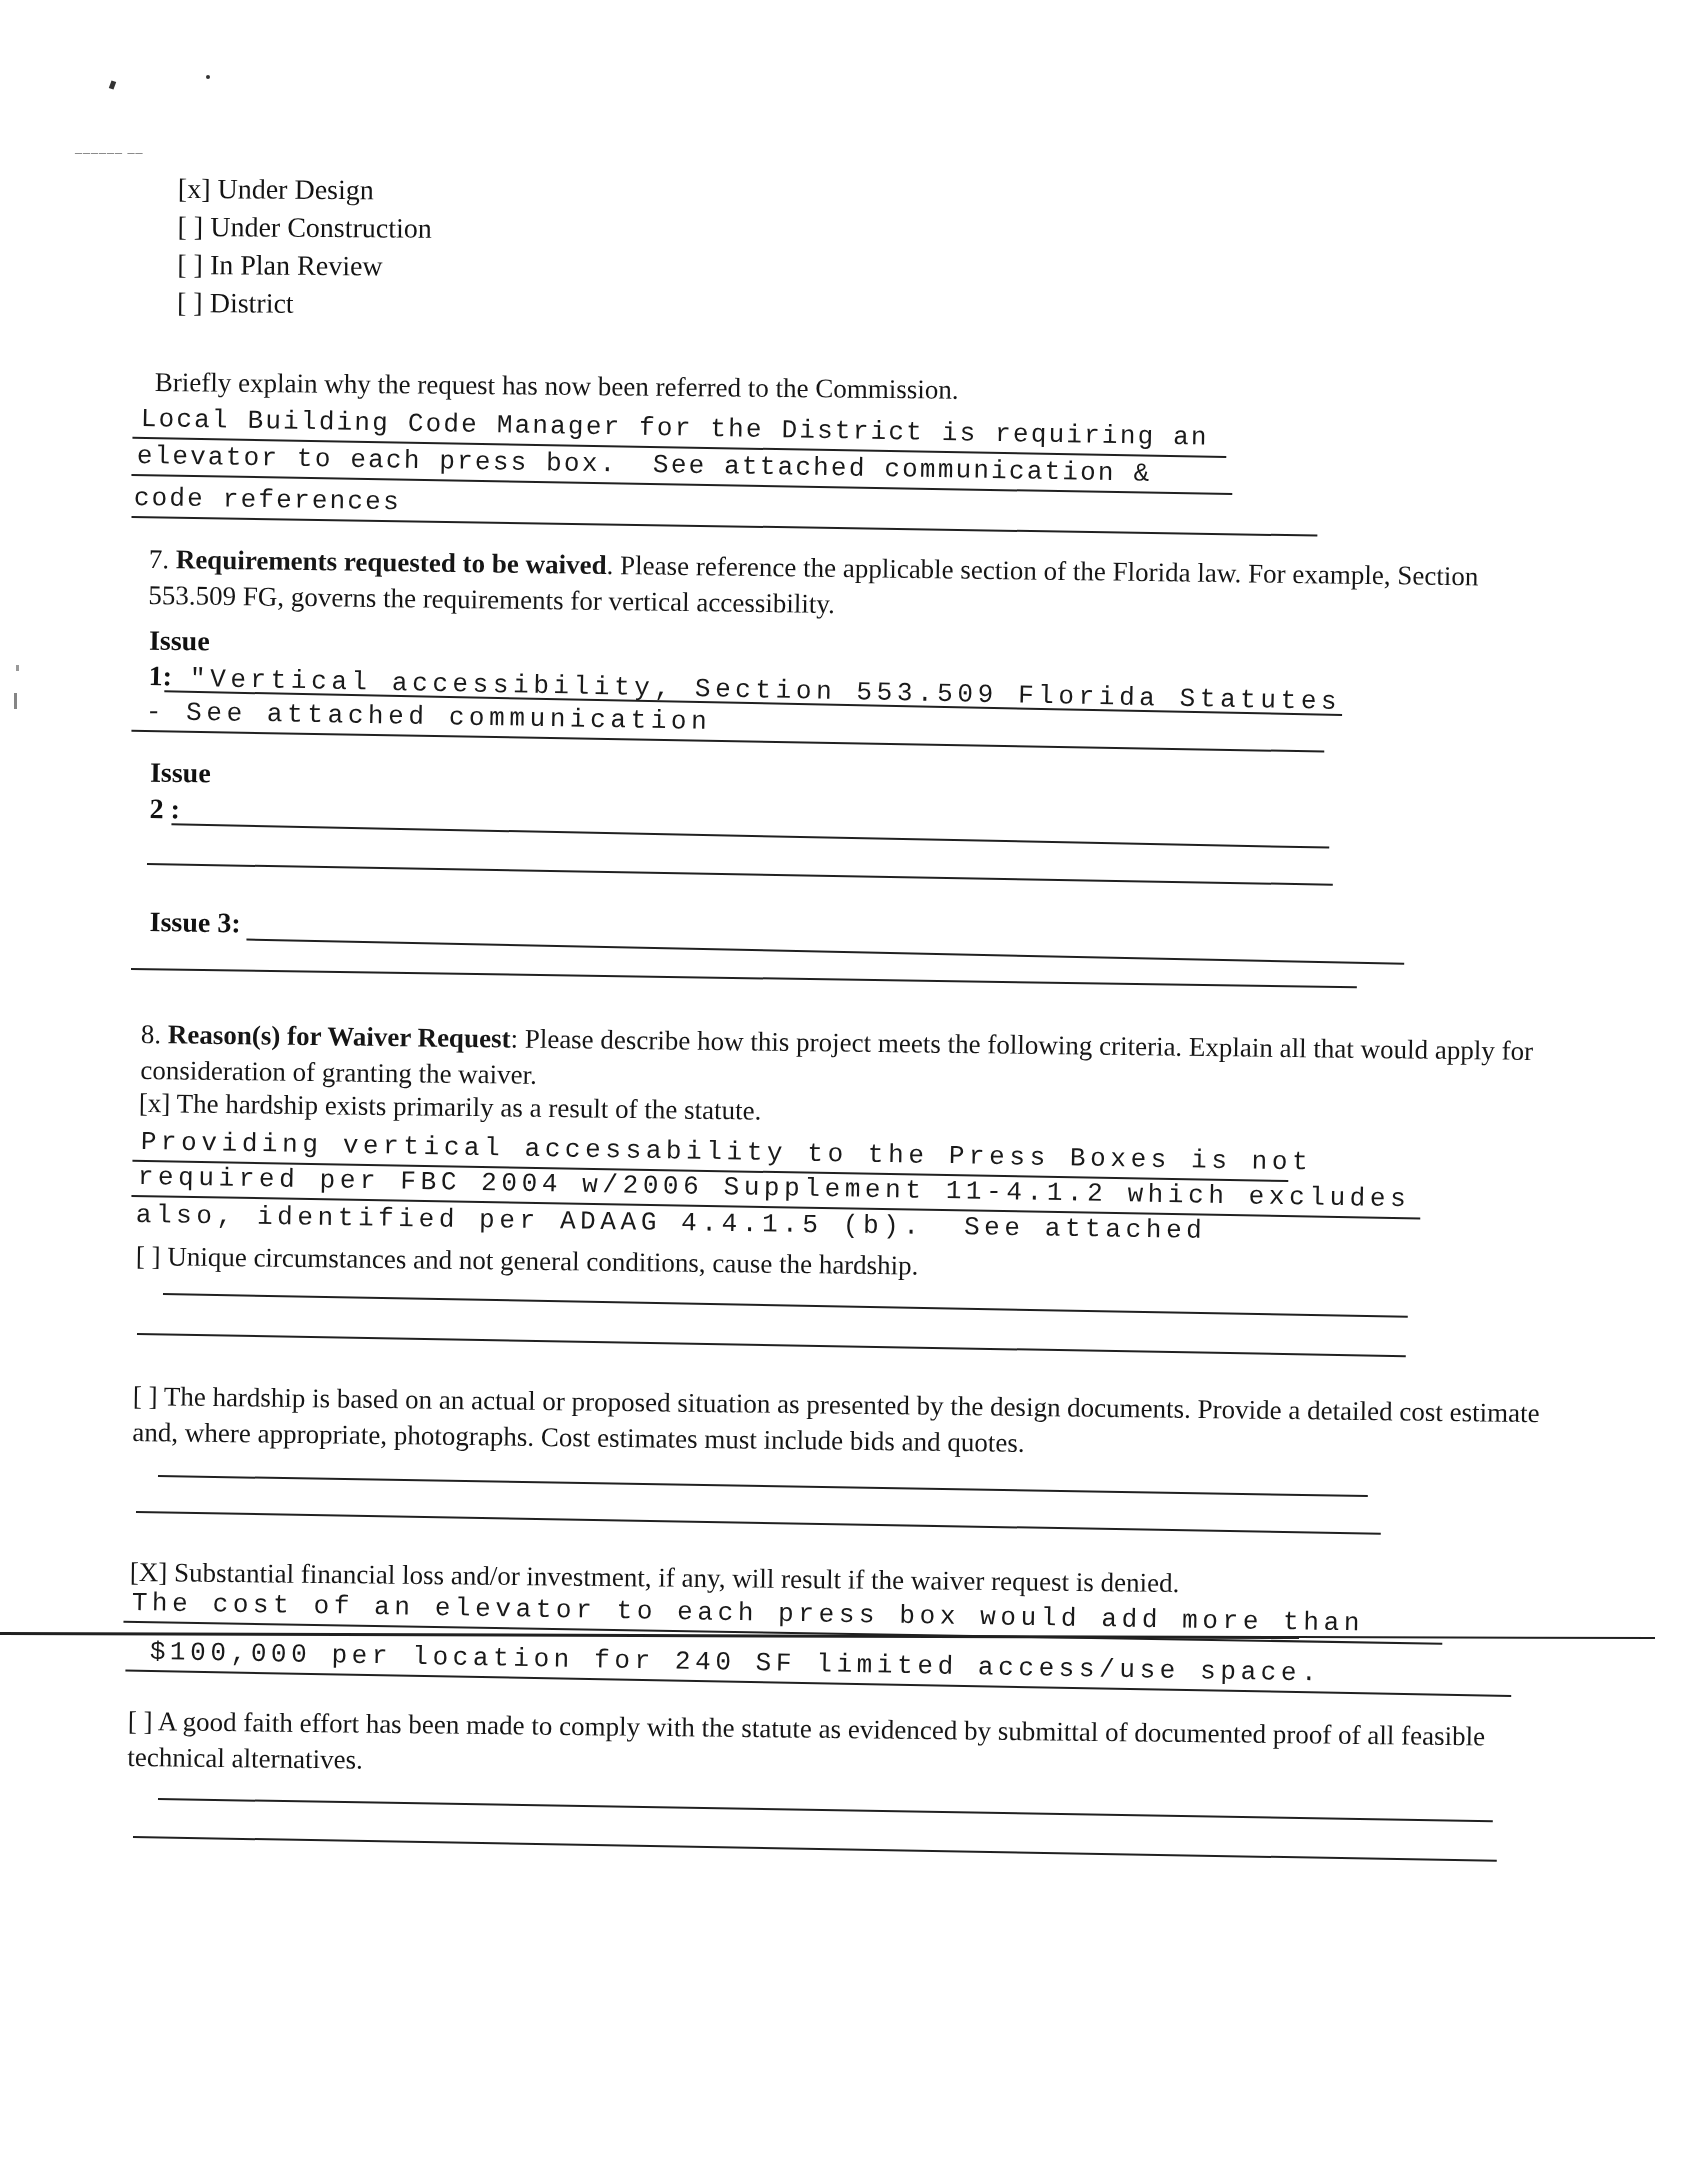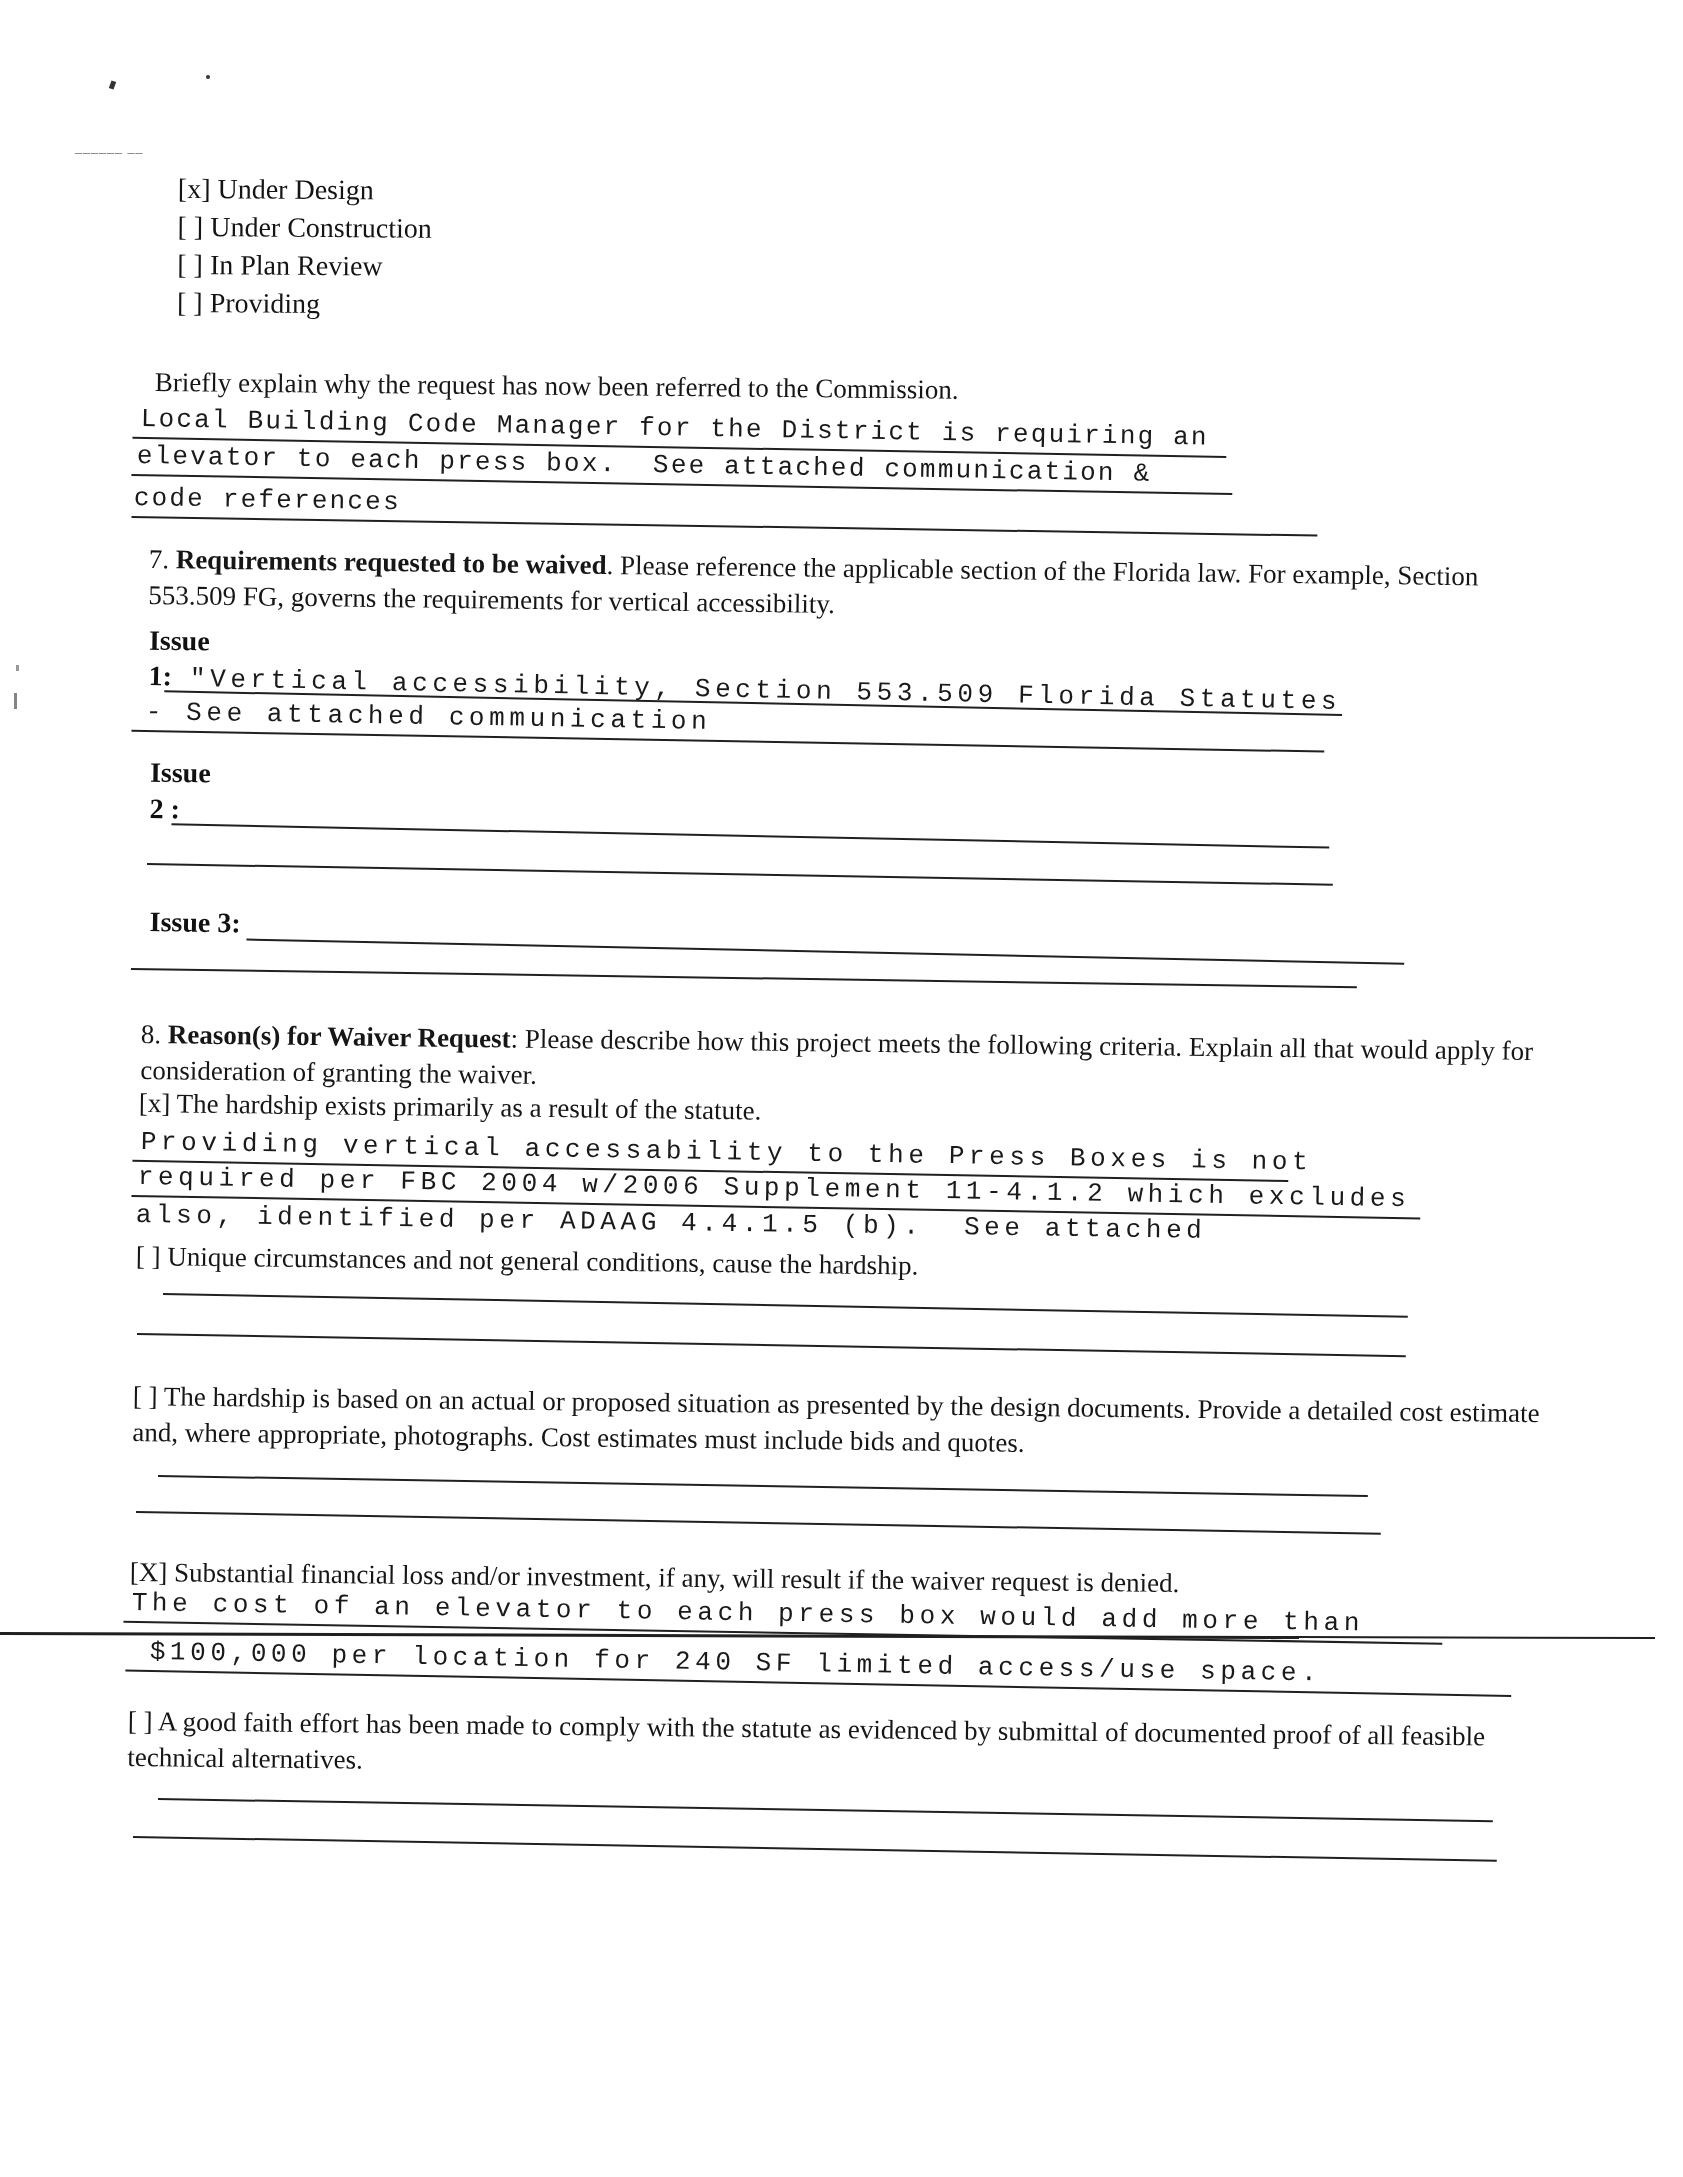--- a/index.html
+++ b/index.html
@@ -45,21 +45,21 @@
     <div>
       <span class="cb">[x]</span><span> </span><span>Under Design</span>
     </div>
     <div>
       <span class="cb">[ ]</span><span> </span><span>Under Construction</span>
     </div>
     <div>
       <span class="cb">[ ]</span><span> </span><span>In Plan Review</span>
     </div>
     <div>
-      <span class="cb">[ ]</span><span> </span><span>Providing</span>
+      <span class="cb">[ ]</span><span> </span><span>District</span>
     </div>
   </div>
 
   <div class="abs ser" style="left:155px;top:364px;width:1089px;transform:rotate(0.55deg);transform-origin:top left;">Briefly explain why the request has now been referred to the Commission.</div>
 
   <div class="abs" style="left:141px;top:406px;transform:rotate(1.0deg);transform-origin:top left;">
     <span class="mono mono-tight">Local Building Code Manager for the District is requiring an</span>
     <div class="rule" style="left:-8px;top:31px;width:1094px;"></div>
   </div>
   <div class="abs" style="left:137px;top:443px;transform:rotate(1.0deg);transform-origin:top left;">

